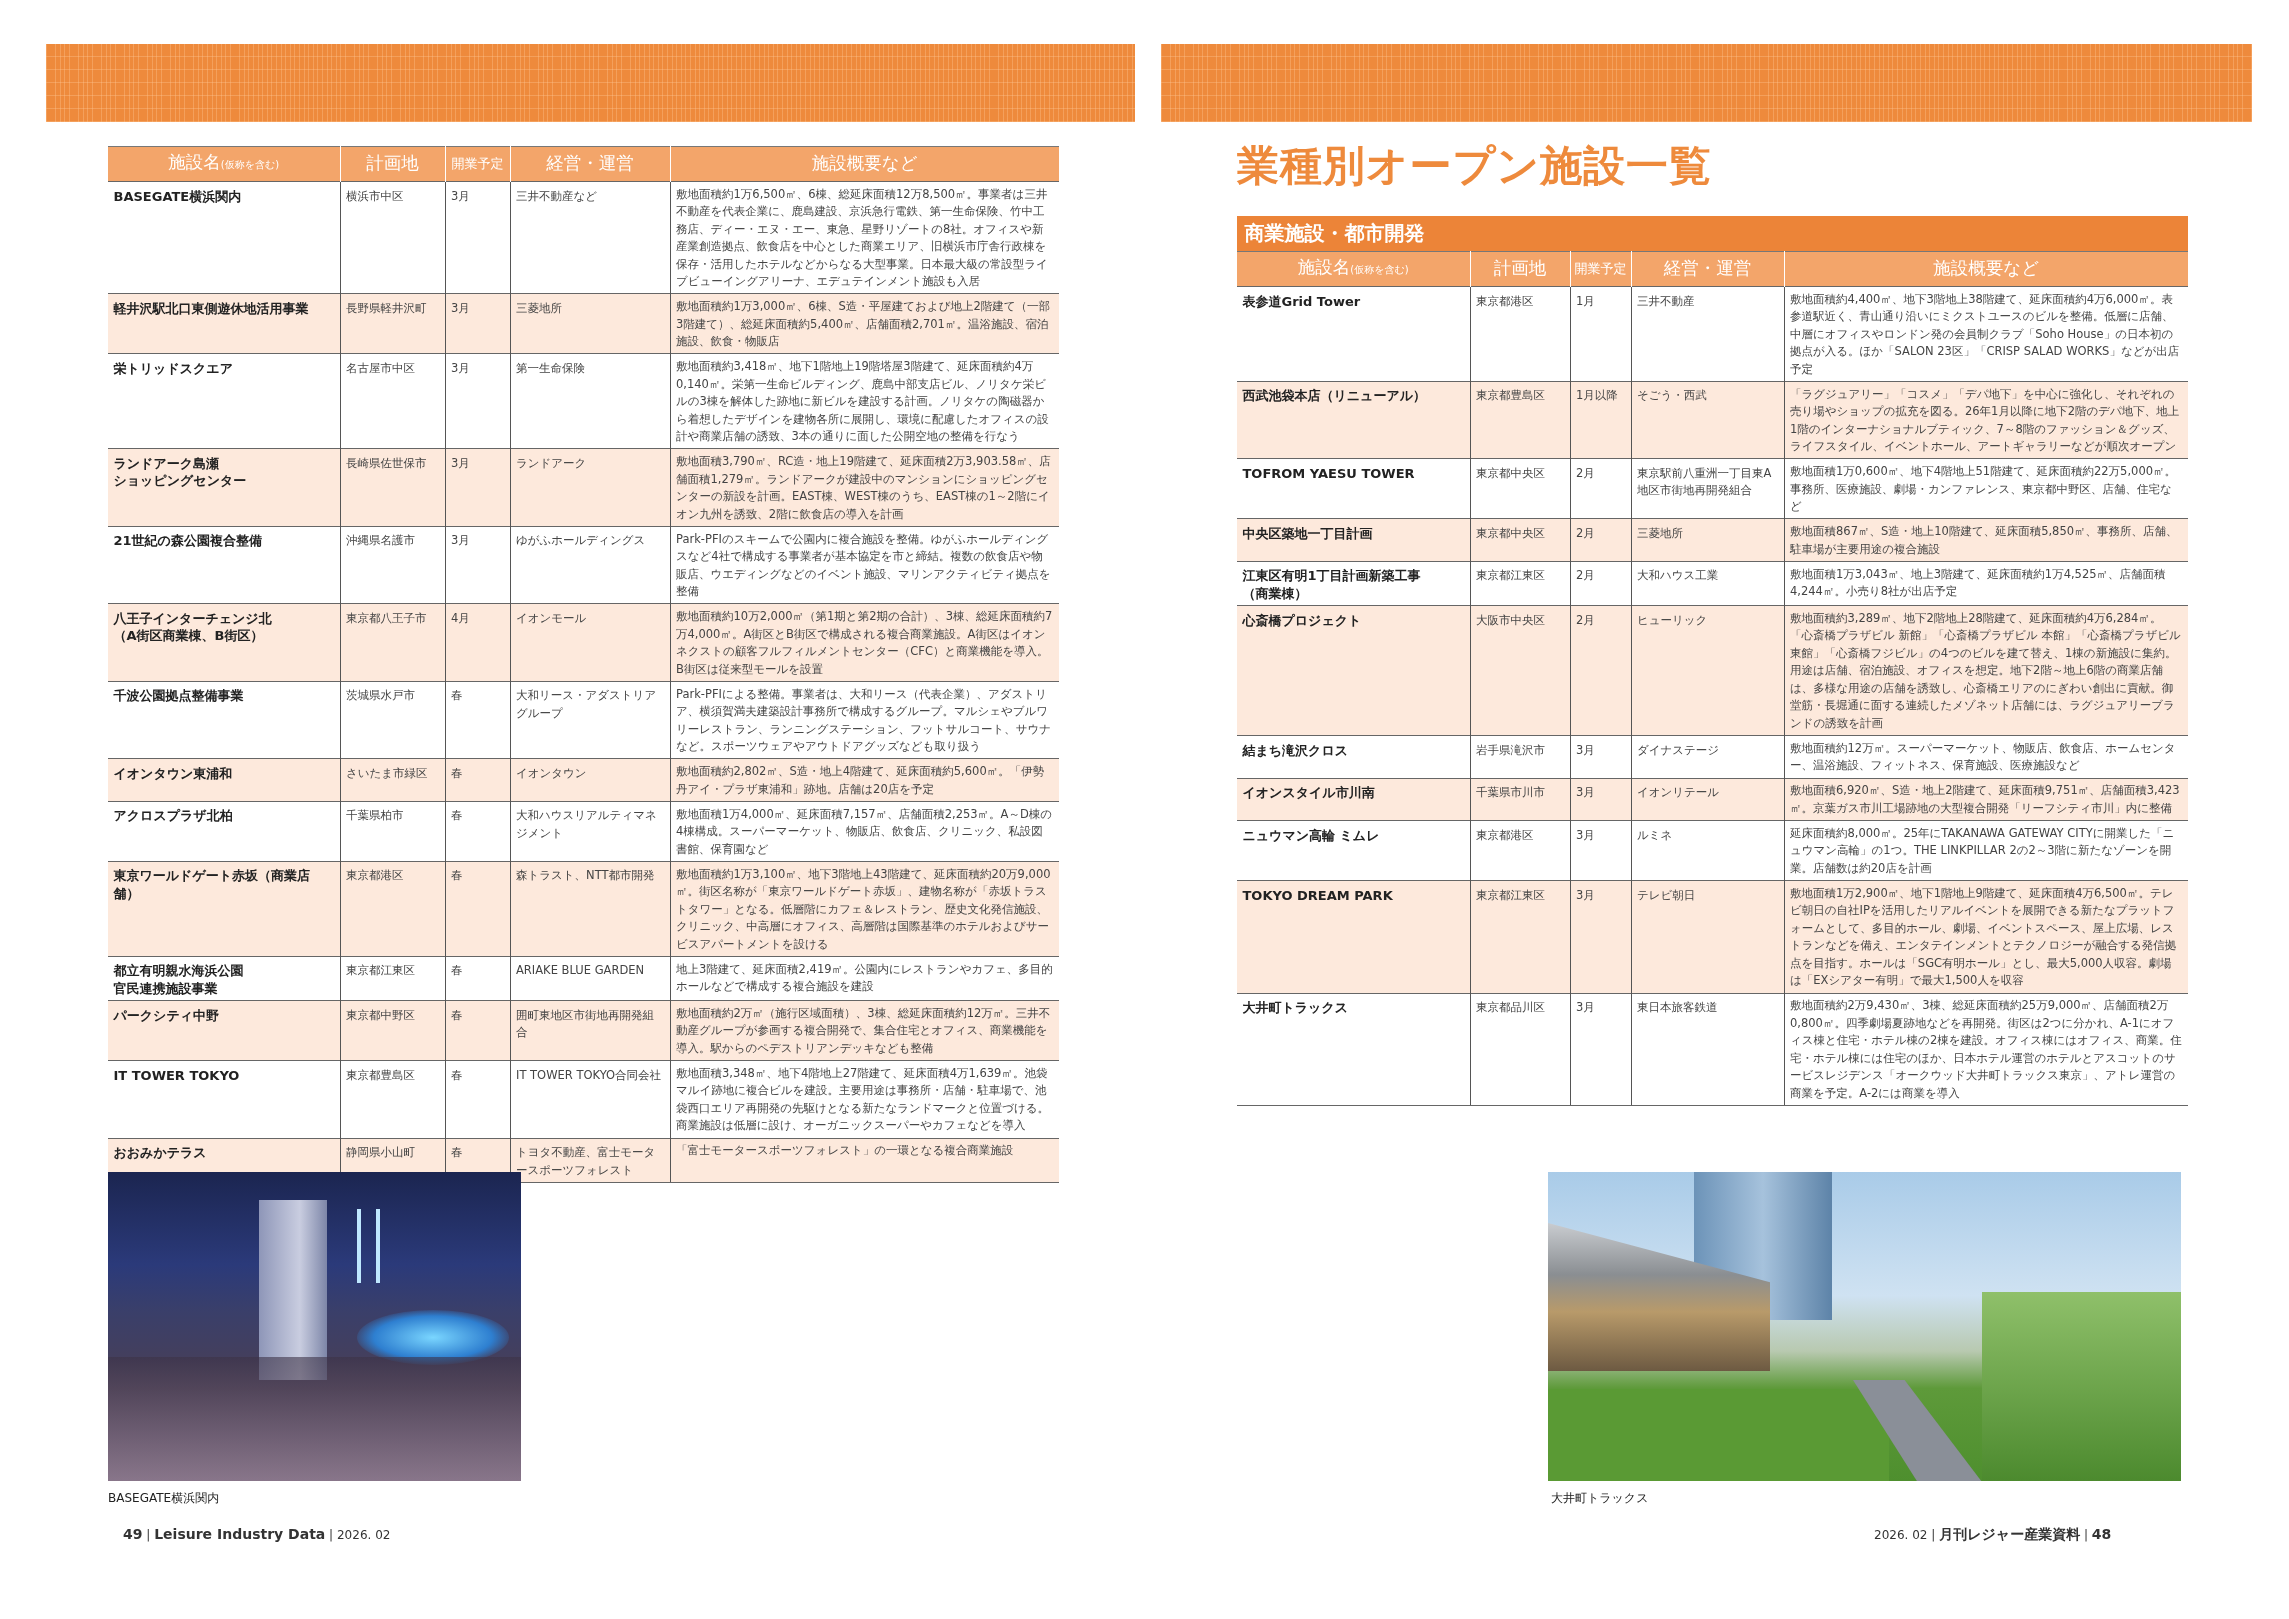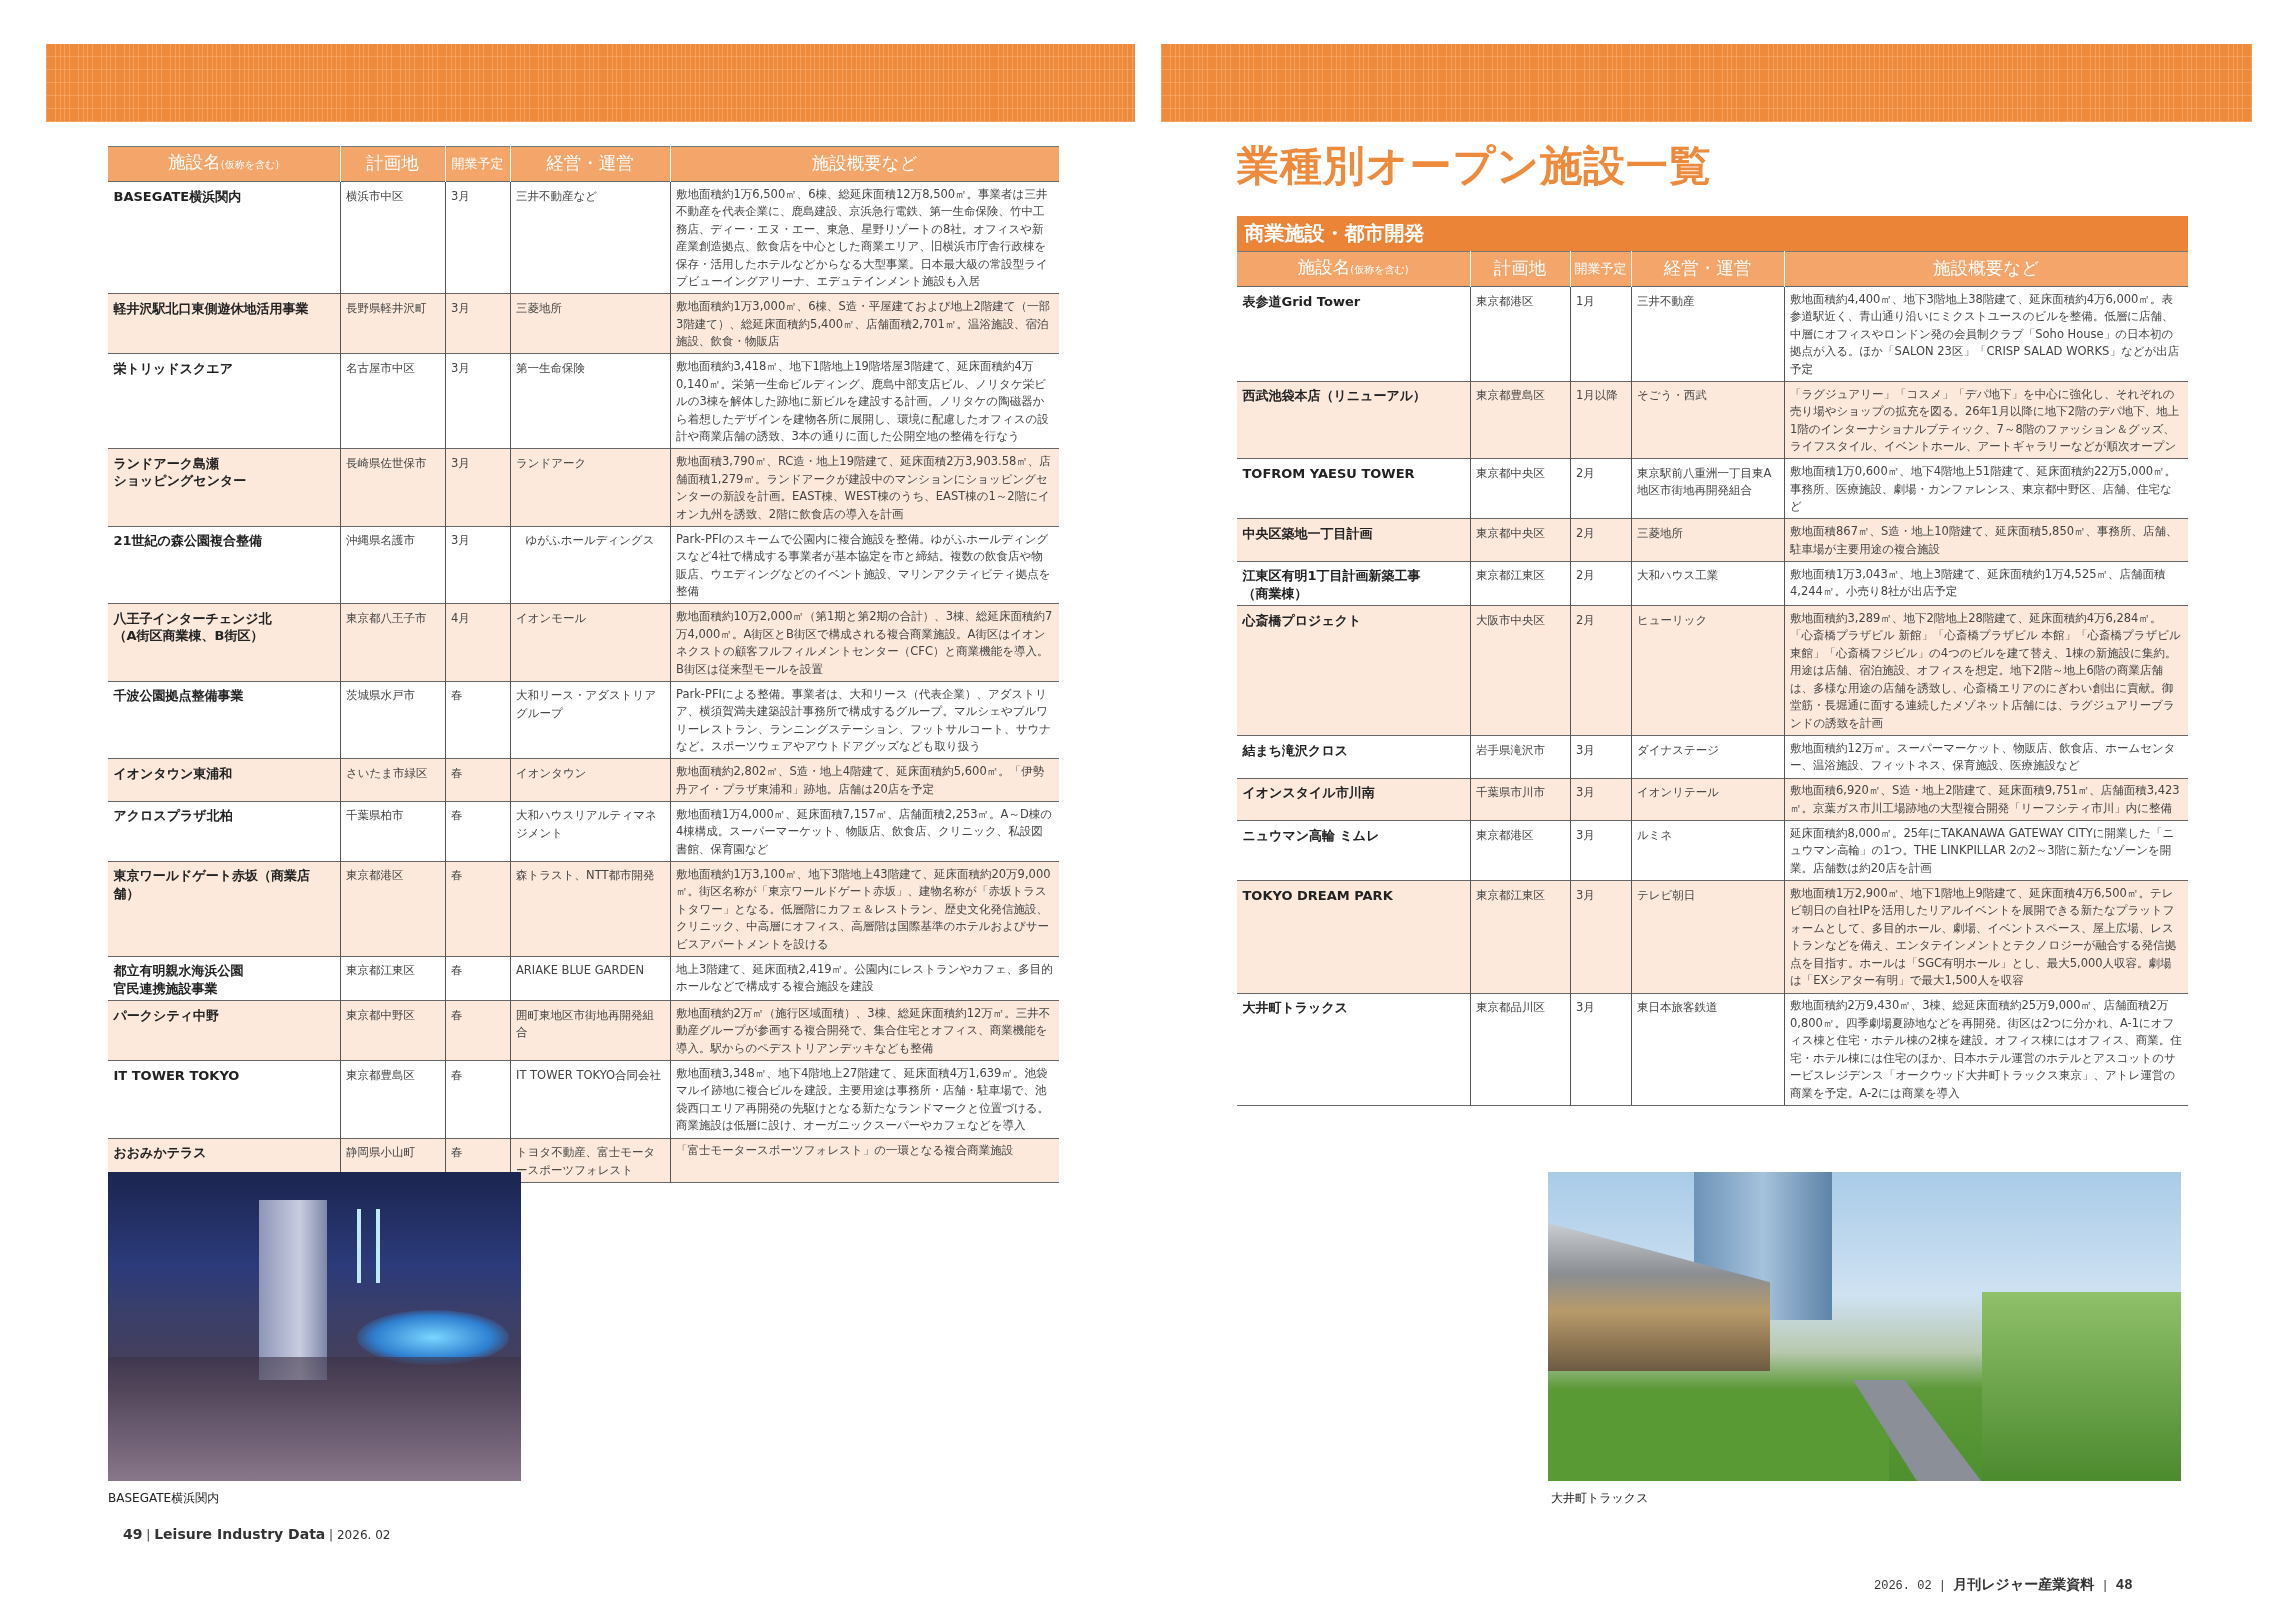--- a/index.html
+++ b/index.html
@@ -94,21 +94,21 @@
 ショッピングセンター</td>
         <td class="loc" style="white-space: normal;">長崎県佐世保市</td>
         <td class="mon" style="white-space: normal;">3月</td>
         <td class="op" style="white-space: normal;">ランドアーク</td>
         <td class="" style="white-space: normal;">敷地面積3,790㎡、RC造・地上19階建て、延床面積2万3,903.58㎡、店舗面積1,279㎡。ランドアークが建設中のマンションにショッピングセンターの新設を計画。EAST棟、WEST棟のうち、EAST棟の1～2階にイオン九州を誘致、2階に飲食店の導入を計画</td>
       </tr>
       <tr class="row">
         <td class="" style="white-space: pre-line;">21世紀の森公園複合整備</td>
         <td class="loc" style="white-space: normal;">沖縄県名護市</td>
         <td class="mon" style="white-space: normal;">3月</td>
-        <td class="op" style="white-space: normal; text-align: center;">ゆがふホールディングス</td>
+        <td class="op" style="white-space: normal;">ゆがふホールディングス</td>
         <td class="" style="white-space: normal;">Park-PFIのスキームで公園内に複合施設を整備。ゆがふホールディングスなど4社で構成する事業者が基本協定を市と締結。複数の飲食店や物販店、ウエディングなどのイベント施設、マリンアクティビティ拠点を整備</td>
       </tr>
       <tr class="row alt">
         <td class="" style="white-space: pre-line;">八王子インターチェンジ北
 （A街区商業棟、B街区）</td>
         <td class="loc" style="white-space: normal;">東京都八王子市</td>
         <td class="mon" style="white-space: normal;">4月</td>
         <td class="op" style="white-space: normal;">イオンモール</td>
         <td class="" style="white-space: normal;">敷地面積約10万2,000㎡（第1期と第2期の合計）、3棟、総延床面積約7万4,000㎡。A街区とB街区で構成される複合商業施設。A街区はイオンネクストの顧客フルフィルメントセンター（CFC）と商業機能を導入。B街区は従来型モールを設置</td>
       </tr>
@@ -292,20 +292,20 @@
 </div>
 <div class="caption" style="left:1551px;top:1490px;">大井町トラックス</div>
 
 <div class="folio" style="left:123px;top:1526px;">
   <b>49</b>
   <span>|</span>
   <b>Leisure Industry Data</b>
   <span>|</span>
   <span>2026. 02</span>
 </div>
-<div class="folio" style="left:1874px;top:1576px;font-family:Liberation Mono, monospace;">
+<div class="folio" style="left:1874px;top:1526px;">
   <span>2026. 02</span>
   <span>|</span>
   <b>月刊レジャー産業資料</b>
   <span>|</span>
   <b>48</b>
 </div>
 
 
 </body></html>

